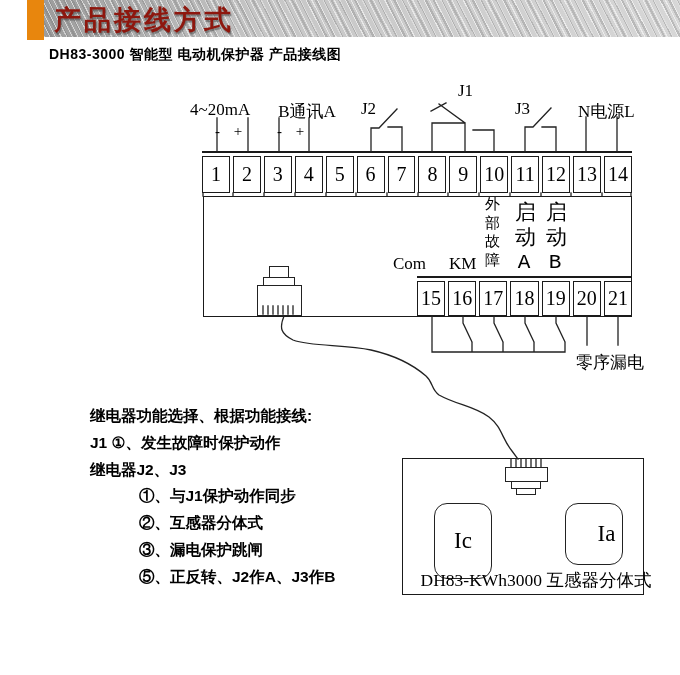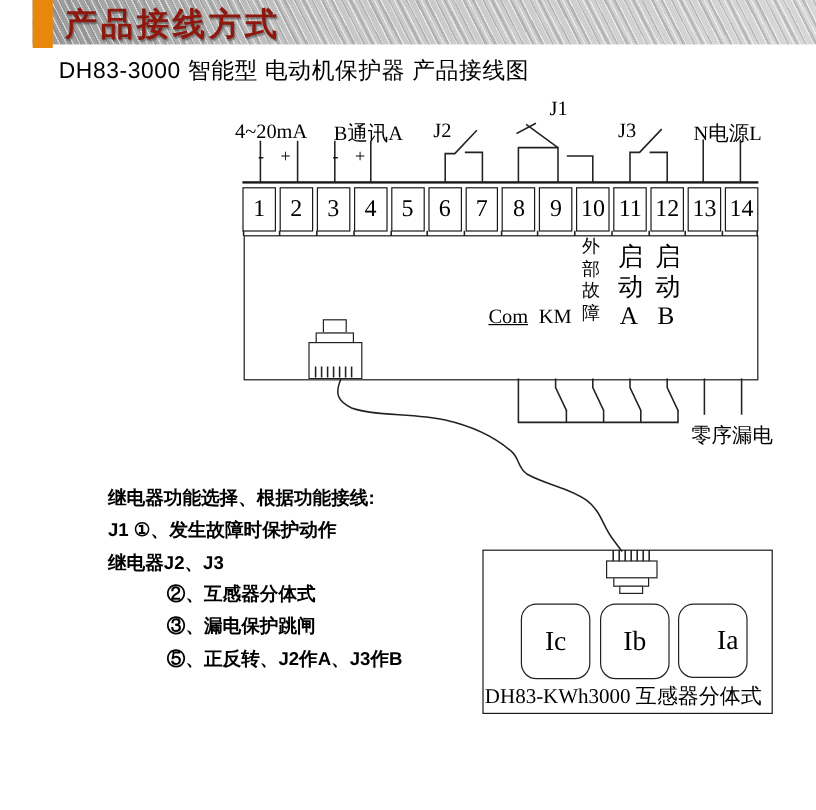--- a/index.html
+++ b/index.html
@@ -10,76 +10,76 @@
   
   .header{left:0;top:0;width:680px;height:37px;z-index:2;
     background:
       repeating-linear-gradient(63deg, rgba(255,255,255,0.55) 0 1px, rgba(255,255,255,0) 1px 5px),
       repeating-linear-gradient(63deg, rgba(110,110,110,0.28) 0 2px, rgba(200,200,200,0) 2px 7px),
       linear-gradient(90deg,#999999,#c7c7c7 35%,#cdcdcd 60%,#d8d8d8);}
   .accent{left:0;top:0;width:17px;height:40px;background:#E8860D;z-index:3;}
   .header-title{left:27px;top:2px;z-index:4;font-weight:bold;font-size:27px;letter-spacing:3px;
     color:#8E170E;text-shadow:1px 2px 1px rgba(70,70,70,0.55);}
 
-  .subtitle{left:22px;top:46px;font-weight:normal;font-size:19px;letter-spacing:0.5px;}
+  .subtitle{left:22px;top:46px;font-weight:bold;font-size:14px;letter-spacing:0.5px;}
   svg.wires{left:0;top:0;width:680px;height:675px;z-index:4;pointer-events:none;}
 
   
   .strip{display:flex;gap:3px;border-top:2px solid #1a1a1a;padding-top:3px;z-index:3;box-sizing:border-box;}
   .strip .cell{flex:1;height:37px;border:1.6px solid #1a1a1a;background:#fff;box-sizing:border-box;
     display:flex;align-items:center;justify-content:center;
     font-family:"Liberation Serif",serif;font-size:20px;}
   .top-strip{left:175px;top:151px;width:430px;}
   .bottom-strip{left:390px;top:276px;width:215px;}
   .bottom-strip .cell{height:35px;}
 
   .body-rect{left:176px;top:196px;width:429px;height:121px;border:1.8px solid #1a1a1a;
     background:#fff;z-index:1;box-sizing:border-box;}
 
   
   .t-lbl{z-index:5;font-family:"Liberation Serif",serif;font-size:17px;white-space:nowrap;}
-  .lbl-analog{left:163px;top:100px;width:66px;text-align:right;}
+  .lbl-analog{left:163px;top:100px;width:66px;text-align:left;}
   .lbl-rs485{left:246px;top:100px;width:68px;text-align:center;}
   .lbl-j2{left:334px;top:99px;}
   .lbl-j1{left:431px;top:81px;}
   .lbl-j3{left:488px;top:99px;}
   .lbl-power{left:551px;top:100px;}
   .pol{z-index:5;font-family:"Liberation Serif",serif;font-size:15px;letter-spacing:5px;white-space:nowrap;}
   .pol-analog{left:188px;top:123px;}
   .pol-rs485{left:250px;top:123px;}
 
   
   .b-lbl{z-index:5;font-family:"Liberation Serif",serif;font-size:17px;white-space:nowrap;}
-  .lbl-com{left:380px;top:254px;text-decoration:underline;}
+  .lbl-com{left:366px;top:254px;}
   .lbl-km{left:422px;top:254px;}
-  .vlbl{z-index:5;font-family:Liberation Serif, serif;word-break:break-all;text-align:center;white-space:normal;}
+  .vlbl{z-index:5;font-family:Liberation Mono, monospace;word-break:break-all;text-align:center;white-space:normal;}
   .lbl-extfault{left:457px;top:197px;width:17px;font-size:15px;line-height:18.5px;}
   .lbl-starta{left:488px;top:202px;width:18px;font-size:21px;line-height:24.5px;}
   .lbl-startb{left:519px;top:202px;width:18px;font-size:21px;line-height:24.5px;}
   .lbl-leakage{left:549px;top:351px;z-index:5;font-family:"Liberation Serif",serif;font-size:17px;}
 
   
   .conn{border:1.5px solid #222;background:#fff;box-sizing:border-box;z-index:3;}
   .conn-cap{left:242px;top:266px;width:20px;height:12px;}
   .conn-mid{left:236px;top:277px;width:32px;height:9px;}
   .conn-main{left:230px;top:285px;width:45px;height:31px;}
 
   
   .ct-box{left:375px;top:458px;width:242px;height:137px;border:1.8px solid #1a1a1a;
     background:#fff;z-index:1;box-sizing:border-box;}
   .ct-conn-a{left:478px;top:467px;width:43px;height:15px;}
   .ct-conn-b{left:484px;top:481px;width:30px;height:8px;}
   .ct-conn-c{left:489px;top:488px;width:20px;height:7px;}
   .ct{border:1.5px solid #222;border-radius:13px;background:#fff;z-index:3;box-sizing:border-box;
     display:flex;align-items:center;justify-content:center;
     font-family:"Liberation Serif",serif;font-size:23px;}
-  .ct-ic{left:407px;top:503px;width:58px;height:63px;}
+  .ct-ic{left:407px;top:503px;width:58px;height:76px;}
   .ct-ib{left:473px;top:503px;width:58px;height:63px;}
   .ct-ia{left:538px;top:503px;width:58px;height:62px;padding-left:25px;}
-  .ct-caption{left:377px;top:568px;width:264px;z-index:5;
+  .ct-caption{left:377px;top:568px;width:264px;text-align:center;z-index:5;
     font-family:"Liberation Serif",serif;font-size:17.5px;white-space:nowrap;}
 
   
   .notes{left:63px;top:403px;width:360px;z-index:5;font-weight:bold;font-size:15.5px;line-height:26.8px;}
   .notes .ln{white-space:nowrap;}
   .notes .ind1{padding-left:35px;}
   .notes .ind2{padding-left:49px;}
 </style>
 </head>
 <body>
@@ -140,34 +140,43 @@
   <div class="abs conn conn-cap"></div>
   <div class="abs conn conn-mid"></div>
   <div class="abs conn conn-main"></div>
 
   <div class="abs b-lbl lbl-com">Com</div>
   <div class="abs b-lbl lbl-km">KM</div>
   <div class="abs vlbl lbl-extfault">外部故障</div>
   <div class="abs vlbl lbl-starta">启动A</div>
   <div class="abs vlbl lbl-startb">启动B</div>
 
+  <div class="abs strip bottom-strip">
+    <div class="cell">15</div>
+    <div class="cell">16</div>
+    <div class="cell">17</div>
+    <div class="cell">18</div>
+    <div class="cell">19</div>
+    <div class="cell">20</div>
+    <div class="cell">21</div>
+  </div>
 
   <div class="abs lbl-leakage">零序漏电</div>
 
   <div class="abs ct-box"></div>
   <div class="abs conn ct-conn-a"></div>
   <div class="abs conn ct-conn-b"></div>
   <div class="abs conn ct-conn-c"></div>
   <div class="abs ct ct-ic">Ic</div>
-  <div class="abs ct ct-ib">Ib</div>
   <div class="abs ct ct-ia">Ia</div>
   <div class="abs ct-caption">DH83-KWh3000 互感器分体式</div>
 
   <div class="abs notes">
     <div class="ln">继电器功能选择、根据功能接线:</div>
     <div class="ln">J1 ①、发生故障时保护动作</div>
     <div class="ln">继电器J2、J3</div>
+    <div class="ln ind2">①、与J1保护动作同步</div>
     <div class="ln ind2">②、互感器分体式</div>
     <div class="ln ind2">③、漏电保护跳闸</div>
     <div class="ln ind2">⑤、正反转、J2作A、J3作B</div>
   </div>
 
 </div>
 
 </body></html>

